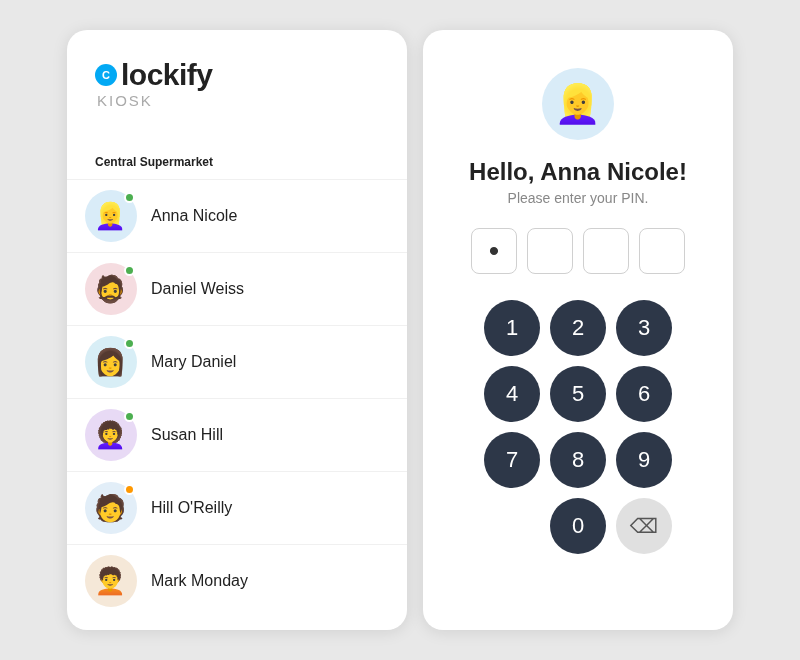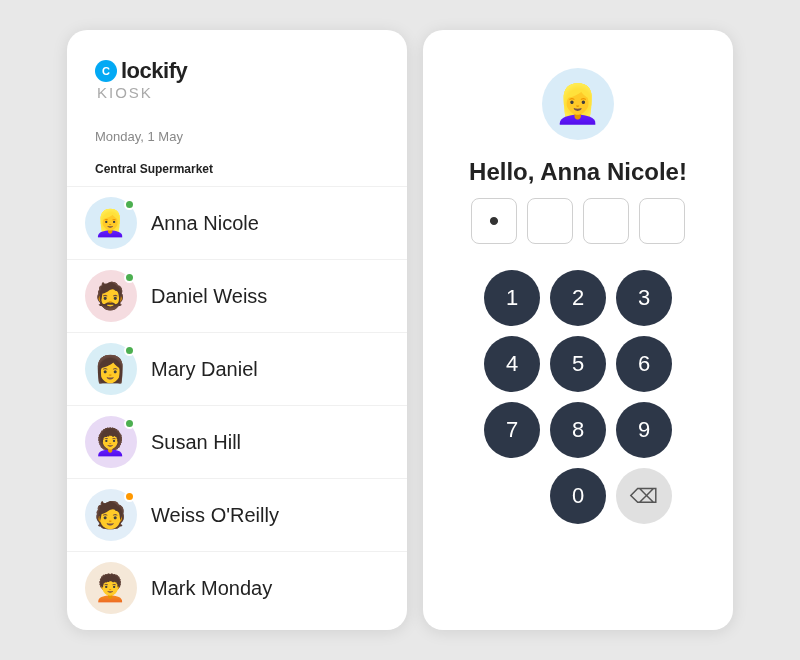--- a/index.html
+++ b/index.html
@@ -49,21 +49,21 @@
       border-radius: 50%;
       display: flex;
       align-items: center;
       justify-content: center;
       color: #fff;
       font-size: 13px;
       font-weight: bold;
       flex-shrink: 0;
     }
     .logo-text {
-      font-size: 22px;
+      font-size: 30px;
       font-weight: 700;
       color: #222;
       letter-spacing: -0.5px;
     }
     .kiosk-label {
       font-size: 15px;
       color: #aaa;
       letter-spacing: 2px;
       margin-left: 2px;
       margin-top: -2px;
@@ -121,21 +121,21 @@
       top: 2px;
       right: 2px;
       width: 11px;
       height: 11px;
       border-radius: 50%;
       border: 2px solid #fff;
     }
     .dot-green { background: #4caf50; }
     .dot-orange { background: #ff9800; }
     .user-name {
-      font-size: 20px;
+      font-size: 16px;
       color: #222;
       font-weight: 400;
     }
 
     
     .right-panel {
       width: 310px;
       min-height: 600px;
       display: flex;
       flex-direction: column;
@@ -151,21 +151,21 @@
       font-size: 38px;
       display: flex;
       align-items: center;
       justify-content: center;
       background: #e3f0fb;
     }
     .hello-text {
       font-size: 24px;
       font-weight: 700;
       color: #222;
-      margin-bottom: 12px;
+      margin-bottom: 4px;
       text-align: center;
     }
     .pin-prompt {
       font-size: 14px;
       color: #888;
       margin-bottom: 22px;
       text-align: center;
     }
     .pin-boxes {
       display: flex;
@@ -248,21 +248,20 @@
           <svg width="18" height="18" viewBox="0 0 18 18">
             <circle cx="9" cy="9" r="9" fill="#03a9f4"></circle>
             <text x="9" y="13" text-anchor="middle" font-size="11" font-weight="bold" fill="white" font-family="Arial">C</text>
           </svg>
         </div>
         <span class="logo-text">lockify</span>
       </div>
       <span class="kiosk-label">KIOSK</span>
     </div>
     <div class="date-time-area">
-      <div class="date-label">Monday, 1 May</div>
     </div>
     <div class="location-label">Central Supermarket</div>
     <div class="user-list" id="user-list">
         <div class="user-item">
           <div class="avatar-wrap">
             <div class="avatar-circle av-anna">👱‍♀️</div>
             <div class="status-dot dot-green"></div>
           </div>
           <span class="user-name">Anna Nicole</span>
         </div>
@@ -285,36 +284,37 @@
             <div class="avatar-circle av-susan">👩‍🦱</div>
             <div class="status-dot dot-green"></div>
           </div>
           <span class="user-name">Susan Hill</span>
         </div>
         <div class="user-item">
           <div class="avatar-wrap">
             <div class="avatar-circle av-alex">🧑</div>
             <div class="status-dot dot-orange"></div>
           </div>
-          <span class="user-name">Weiss O'Reilly</span>
+          <span class="user-name">Hill O'Reilly</span>
         </div>
         <div class="user-item">
           <div class="avatar-wrap">
             <div class="avatar-circle av-mark">🧑‍🦱</div>
           </div>
           <span class="user-name">Mark Monday</span>
         </div>
       </div>
   </div>
 
   <div class="panel right-panel">
     <div class="right-avatar av-anna">
       👱‍♀️
     </div>
     <div class="hello-text">Hello, Anna Nicole!</div>
+    <div class="pin-prompt">Please enter your PIN.</div>
     <div class="pin-boxes">
       <div class="pin-box filled">•</div>
       <div class="pin-box"></div>
       <div class="pin-box"></div>
       <div class="pin-box"></div>
     </div>
     <div class="numpad" id="numpad-grid">
         <button class="num-btn">1</button>
         <button class="num-btn">2</button>
         <button class="num-btn">3</button>

